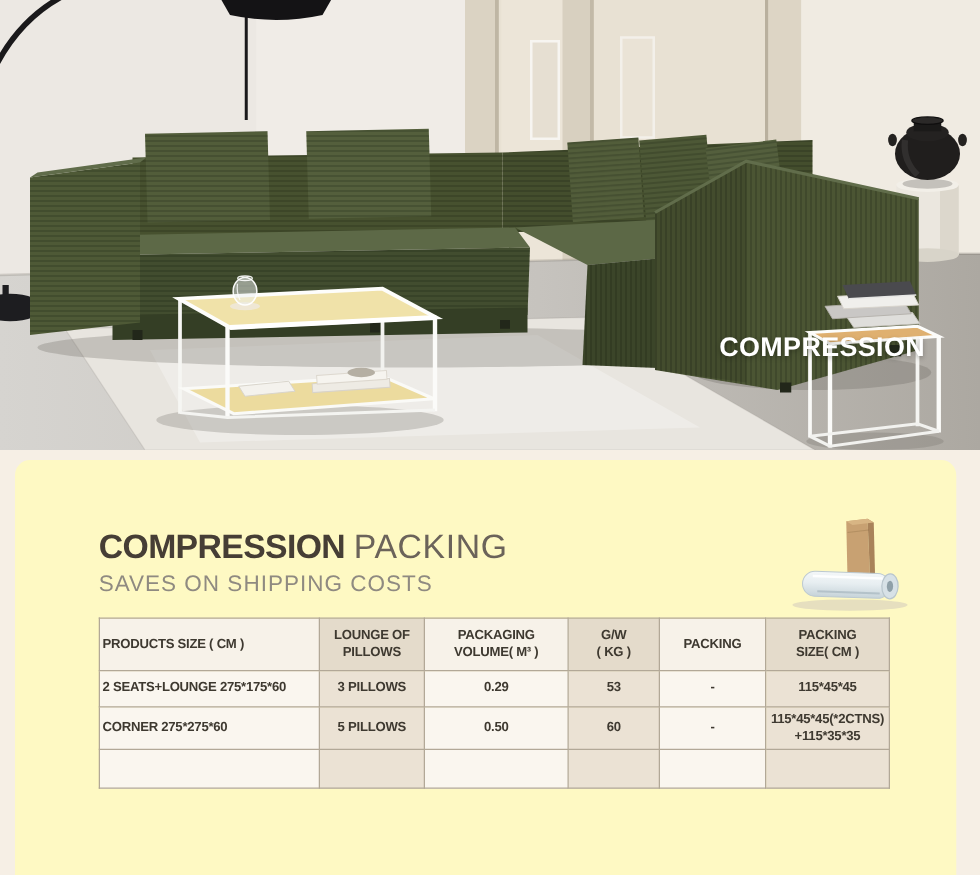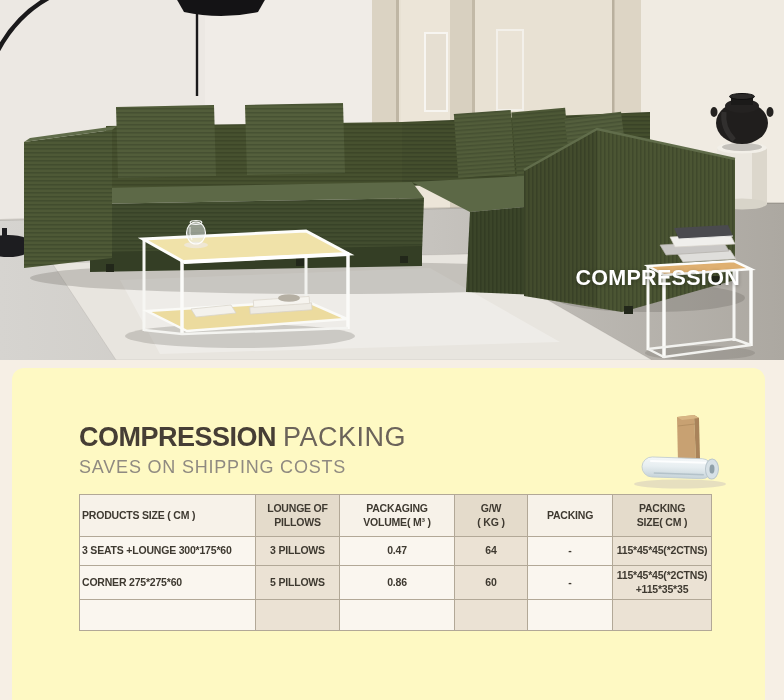--- a/index.html
+++ b/index.html
@@ -272,32 +272,32 @@
         <th>LOUNGE OF
 PILLOWS</th>
         <th>PACKAGING
 VOLUME( M³ )</th>
         <th>G/W
 ( KG )</th>
         <th>PACKING</th>
         <th>PACKING
 SIZE( CM )</th>
       </tr>
-      <tr class="r2">
-        <td>3 SEATS +LOUNGE 300*175*60</td>
+      <tr class="r1">
+        <td>2 SEATS+LOUNGE 275*175*60</td>
         <td>3 PILLOWS</td>
-        <td>0.47</td>
-        <td>64</td>
+        <td>0.29</td>
+        <td>53</td>
         <td>-</td>
-        <td>115*45*45(*2CTNS)</td>
+        <td>115*45*45</td>
       </tr>
       <tr class="r3">
         <td>CORNER 275*275*60</td>
         <td>5 PILLOWS</td>
-        <td>0.86</td>
+        <td>0.50</td>
         <td>60</td>
         <td>-</td>
         <td>115*45*45(*2CTNS)
 +115*35*35</td>
       </tr>
       <tr class="r4">
         <td></td>
         <td></td>
         <td></td>
         <td></td>

